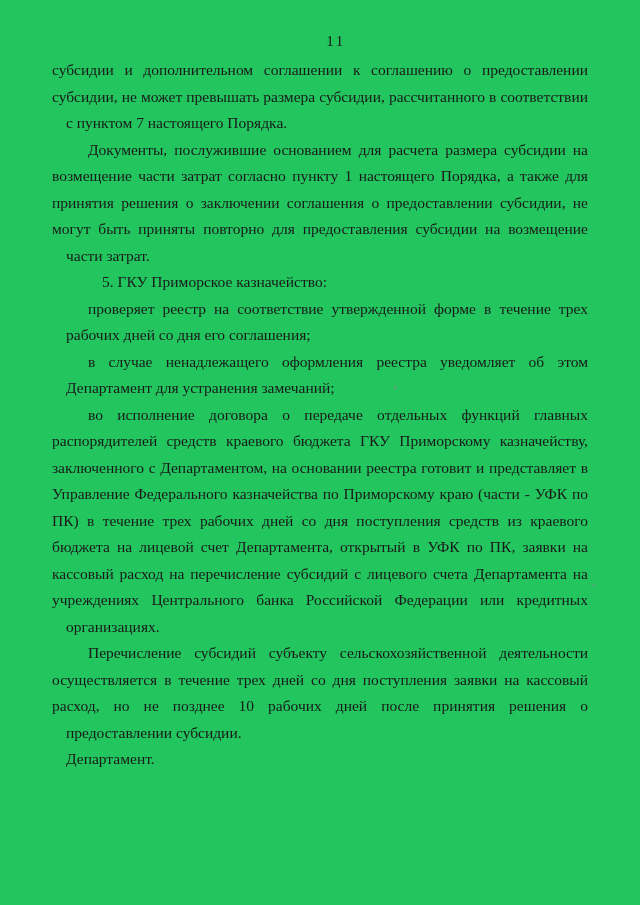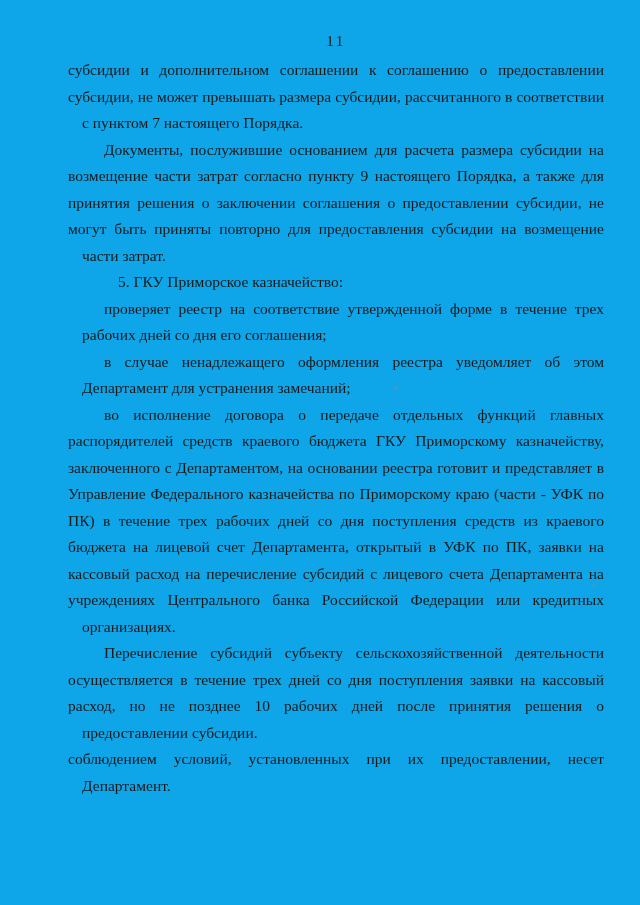--- a/index.html
+++ b/index.html
@@ -4,39 +4,39 @@
 <style>
   html, body {
     margin: 0;
     padding: 0;
     background: #ffffff;
   }
   .page {
     position: relative;
     width: 640px;
     height: 905px;
-    background: #0ea5e9;
+    background: #22c55e;
     font-family: "Liberation Serif", "DejaVu Serif", serif;
     color: #1a1a1a;
     overflow: hidden;
   }
   .page-number {
     position: absolute;
     top: 31px;
     left: 68px;
     width: 536px;
     text-align: center;
     font-size: 15px;
     line-height: 20px;
     letter-spacing: 2.5px;
   }
   .text-block {
     position: absolute;
     top: 57px;
-    left: 68px;
+    left: 52px;
     width: 536px;
   }
   .para { margin: 0; padding: 0; }
   .line {
     font-size: 15.5px;
     line-height: 26.5px;
     height: 26.5px;
     white-space: normal;
     text-align: justify;
     text-align-last: justify;
@@ -66,21 +66,21 @@
   <div class="page-number">11</div>
 
   <div class="text-block">
       <div class="para">
         <div class="line">субсидии и дополнительном соглашении к соглашению о предоставлении</div>
         <div class="line">субсидии, не может превышать размера субсидии, рассчитанного в соответствии</div>
         <div class="line last">с пунктом 7 настоящего Порядка.</div>
       </div>
       <div class="para">
         <div class="line indent">Документы, послужившие основанием для расчета размера субсидии на</div>
-        <div class="line">возмещение части затрат согласно пункту 9 настоящего Порядка, а также для</div>
+        <div class="line">возмещение части затрат согласно пункту 1 настоящего Порядка, а также для</div>
         <div class="line">принятия решения о заключении соглашения о предоставлении субсидии, не</div>
         <div class="line">могут быть приняты повторно для предоставления субсидии на возмещение</div>
         <div class="line last">части затрат.</div>
       </div>
       <div class="para">
         <div class="line last indent">5. ГКУ Приморское казначейство:</div>
       </div>
       <div class="para">
         <div class="line indent">проверяет реестр на соответствие утвержденной форме в течение трех</div>
         <div class="line last">рабочих дней со дня его соглашения;</div>
@@ -100,20 +100,19 @@
         <div class="line">учреждениях Центрального банка Российской Федерации или кредитных</div>
         <div class="line last">организациях.</div>
       </div>
       <div class="para">
         <div class="line indent">Перечисление субсидий субъекту сельскохозяйственной деятельности</div>
         <div class="line">осуществляется в течение трех дней со дня поступления заявки на кассовый</div>
         <div class="line">расход, но не позднее 10 рабочих дней после принятия решения о</div>
         <div class="line last">предоставлении субсидии.</div>
       </div>
       <div class="para">
-        <div class="line">соблюдением условий, установленных при их предоставлении, несет</div>
         <div class="line last">Департамент.</div>
       </div>
     </div>
 
   <div class="artifact a1"></div>
   <div class="artifact a2"></div>
 </div>
 
 </body></html>

